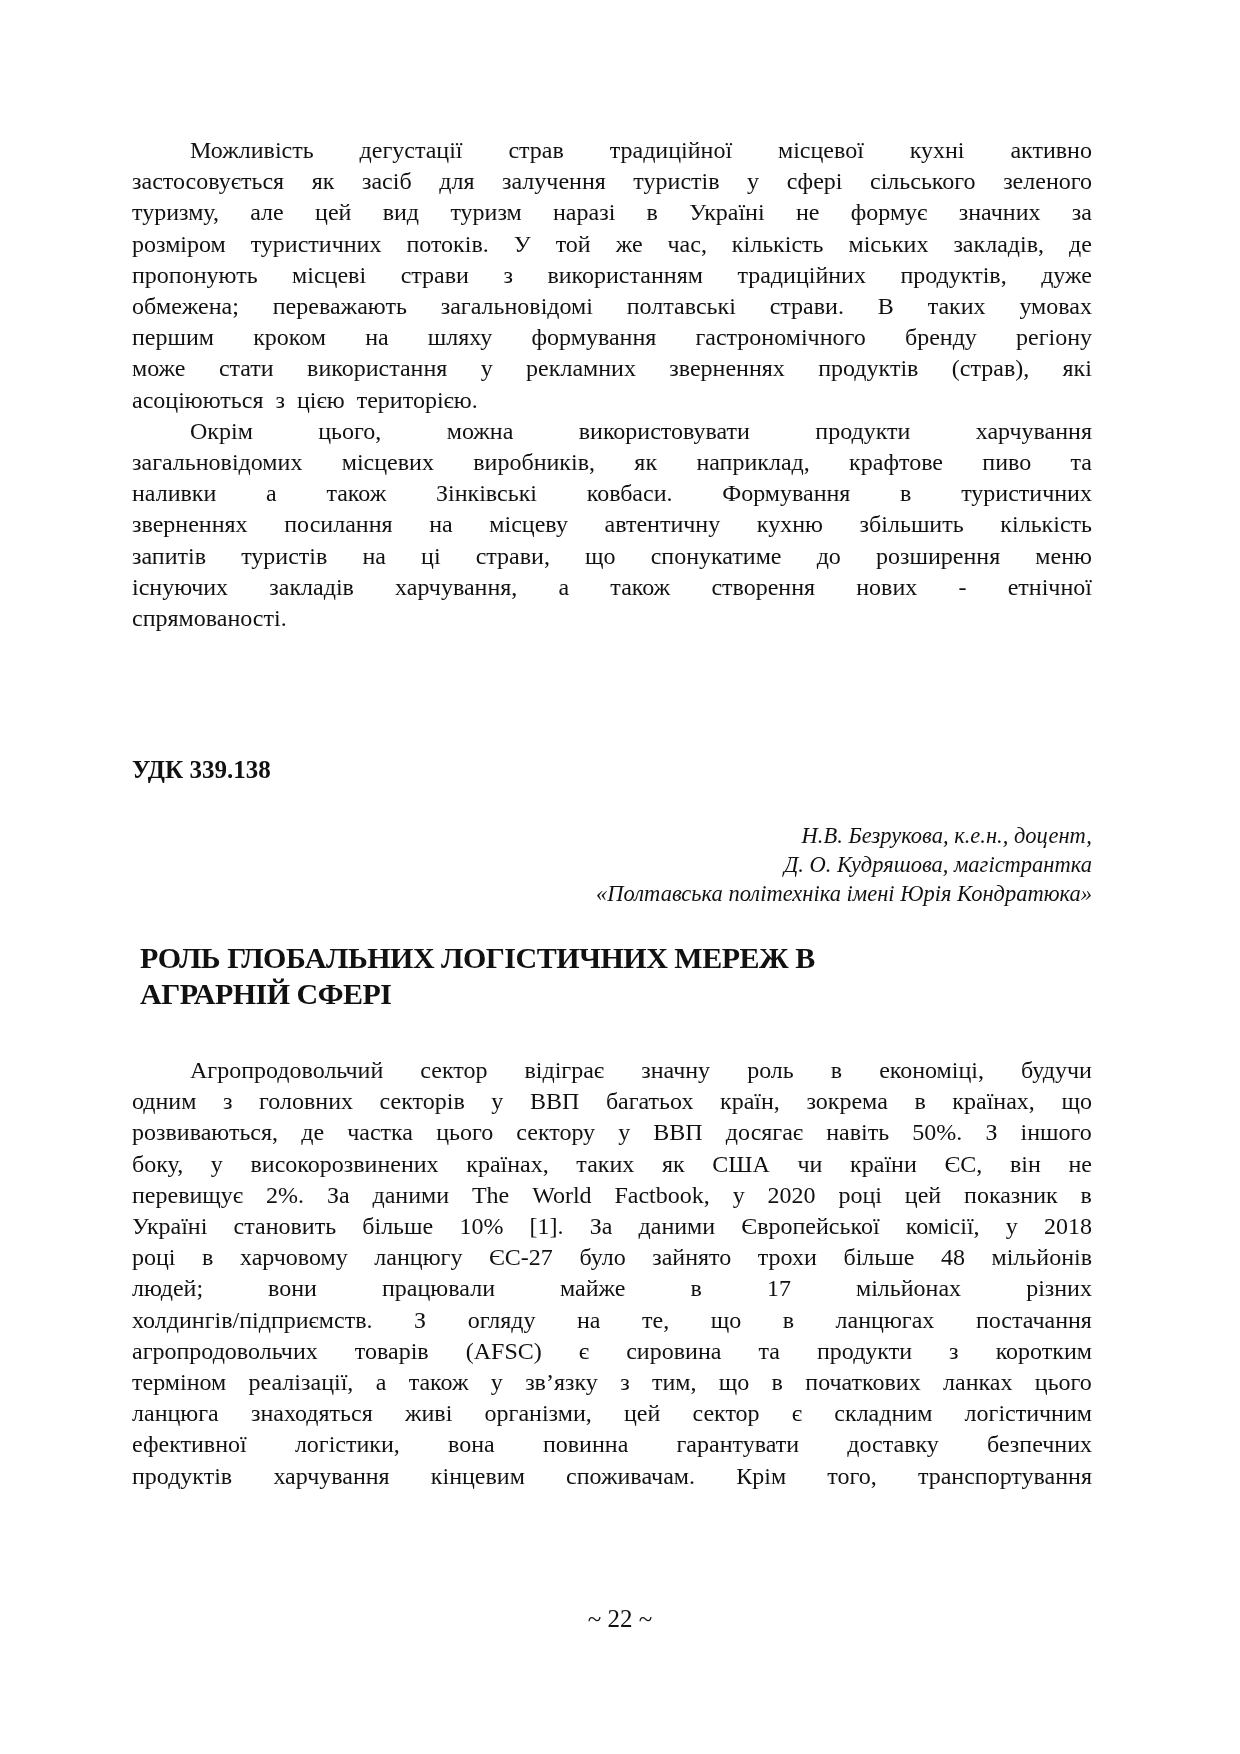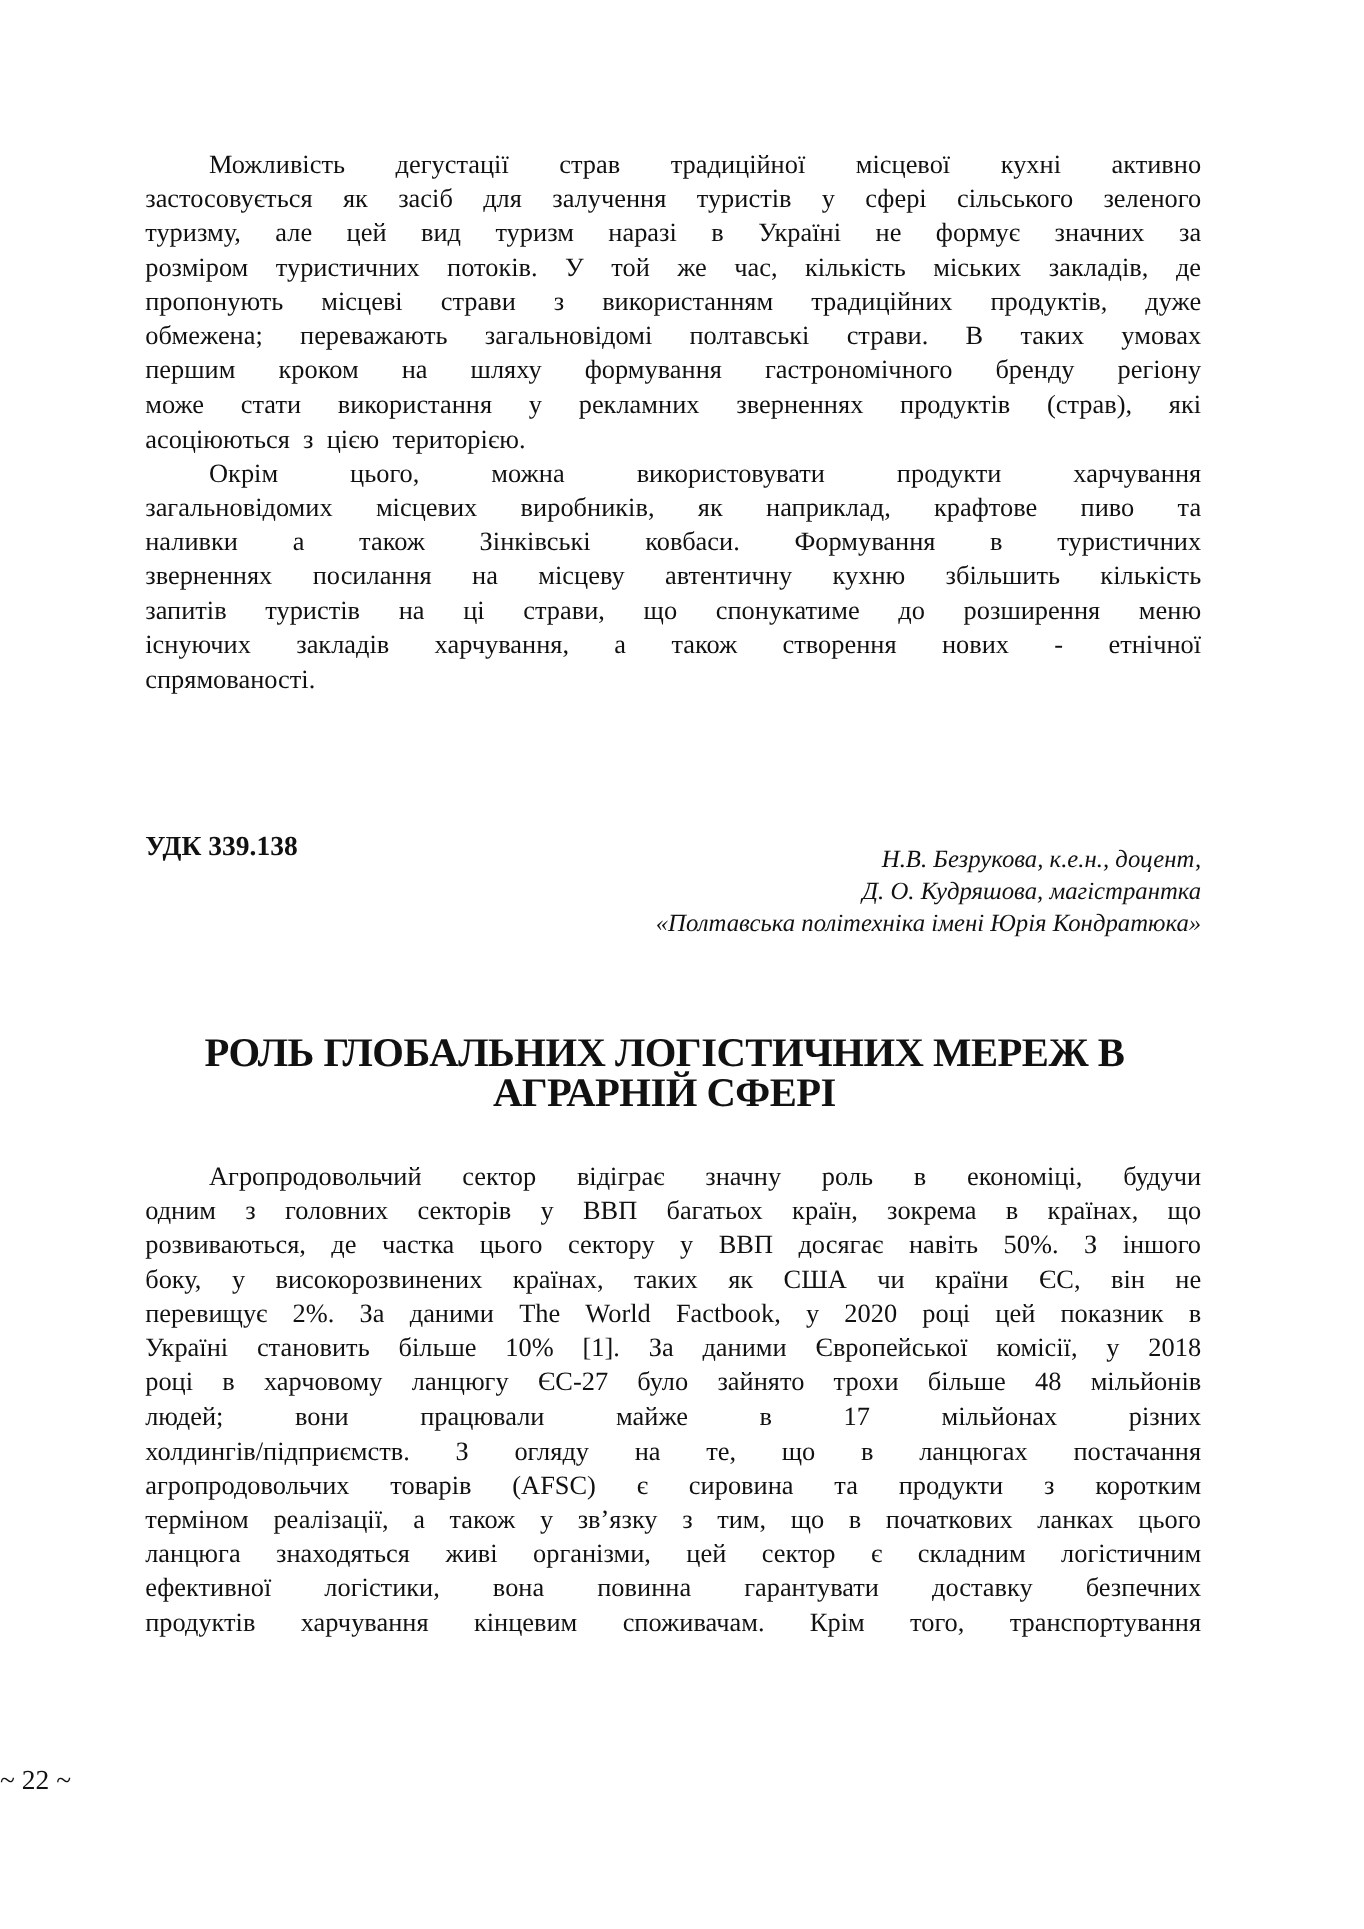--- a/index.html
+++ b/index.html
@@ -33,51 +33,51 @@
       position: absolute;
       left: 132px;
       top: 756px;
       font-size: 25px;
       font-weight: bold;
       margin: 0;
     }
     .authors {
       position: absolute;
       right: 148px;
-      top: 766px;
+      top: 821px;
       text-align: right;
       font-style: italic;
       font-size: 22.5px;
       line-height: 29px;
     }
     .authors div { white-space: nowrap; }
     .title {
       position: absolute;
-      left: 124px;
+      left: 140px;
       width: 960px;
       top: 940px;
-      text-align: center;
+      text-align: left;
       font-weight: bold;
-      font-size: 37px;
+      font-size: 30px;
       line-height: 36px;
       margin: 0;
       letter-spacing: -0.5px;
     }
     .block2 {
       position: absolute;
       left: 132px;
       top: 1055px;
       width: 960px;
     }
     .page-num {
       position: absolute;
       left: 0;
       width: 1240px;
       top: 1605px;
-      text-align: left;
+      text-align: center;
       font-size: 25px;
     }
   </style>
 </head>
 <body>
 
 <div class="page">
   <div class="para-lines">
     <div class="j first">
         <span>Можливість</span>

